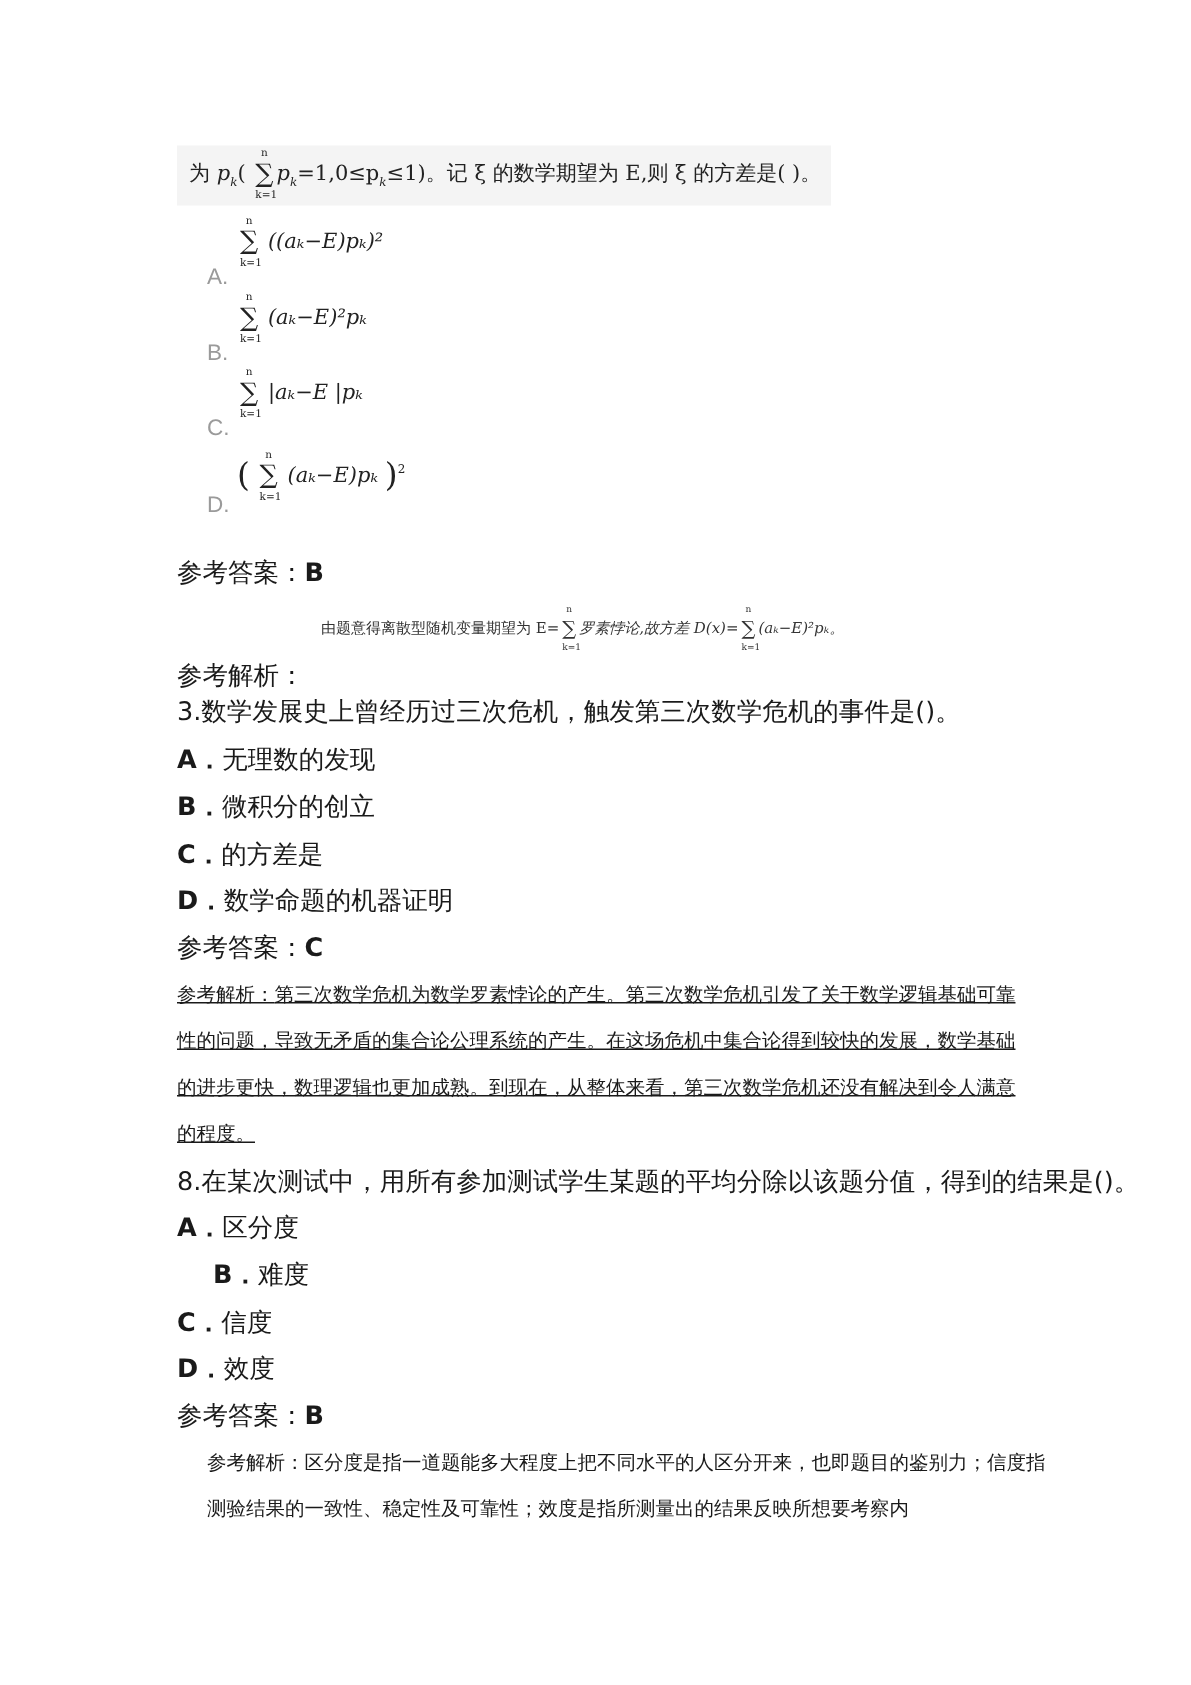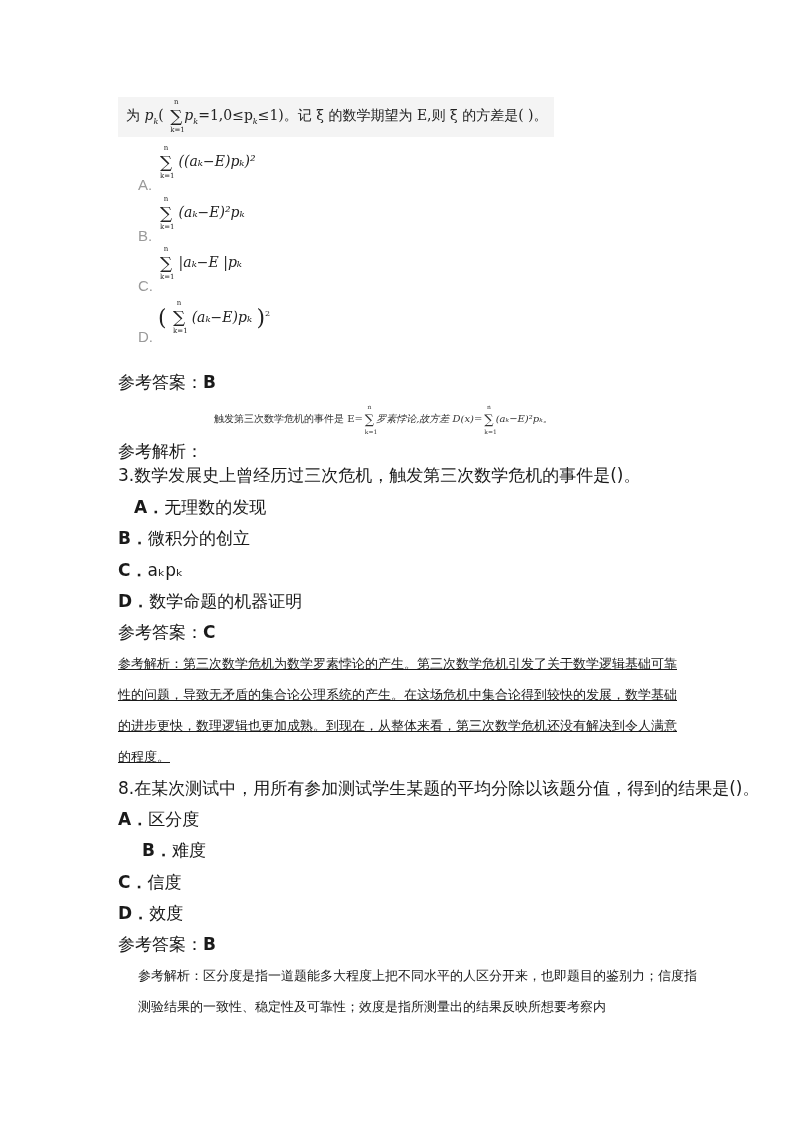--- a/index.html
+++ b/index.html
@@ -48,28 +48,28 @@
 <div class="abs opt" style="top:299px;">
   <span class="letter">D.</span>
   <span class="formula serif"><span class="paren-big">(</span> <span class="sum">∑<span class="top">n</span><span class="bot">k=1</span></span> <span class="i">(aₖ−E)pₖ</span> <span class="paren-big">)</span><sup>2</sup></span>
 </div>
 
 <div class="abs line" style="top:374px;">
   <span>参考答案：</span><span class="bold">B</span>
 </div>
 
 <div class="abs explain-img serif">
-  <span>触发第三次数学危机的事件是 E=</span><span class="sum">∑<span class="top">n</span><span class="bot">k=1</span></span><span class="i">罗素悖论,故方差 D(x)=</span><span class="sum">∑<span class="top">n</span><span class="bot">k=1</span></span><span class="i">(aₖ−E)²pₖ。</span>
+  <span>由题意得离散型随机变量期望为 E=</span><span class="sum">∑<span class="top">n</span><span class="bot">k=1</span></span><span class="i">罗素悖论,故方差 D(x)=</span><span class="sum">∑<span class="top">n</span><span class="bot">k=1</span></span><span class="i">(aₖ−E)²pₖ。</span>
 </div>
 <div class="abs line" style="top:443px;">参考解析：</div>
 
 <div class="abs line" style="top:467px;">3.数学发展史上曾经历过三次危机，触发第三次数学危机的事件是()。</div>
-<div class="abs line" style="top:499px;margin-left:16px;"><span class="bold">A．</span><span>无理数的发现</span></div>
+<div class="abs line" style="top:499px;"><span class="bold">A．</span><span>无理数的发现</span></div>
 <div class="abs line" style="top:530px;"><span class="bold">B．</span><span>微积分的创立</span></div>
-<div class="abs line" style="top:562px;"><span class="bold">C．</span><span>aₖpₖ</span></div>
+<div class="abs line" style="top:562px;"><span class="bold">C．</span><span>的方差是</span></div>
 <div class="abs line" style="top:593px;"><span class="bold">D．</span><span>数学命题的机器证明</span></div>
 <div class="abs line" style="top:624px;"><span>参考答案：</span><span class="bold">C</span></div>
 <div class="abs para" style="top:648px;text-decoration:underline;"><span>参考解析：</span><span>第三次数学危机为数学罗素悖论的产生。第三次数学危机引发了关于数学逻辑基础可靠性的问题，导致无矛盾的集合论公理系统的产生。在这场危机中集合论得到较快的发展，数学基础的进步更快，数理逻辑也更加成熟。到现在，从整体来看，第三次数学危机还没有解决到令人满意的程度。</span></div>
 
 <div class="abs line" style="top:780px;">8.在某次测试中，用所有参加测试学生某题的平均分除以该题分值，得到的结果是()。</div>
 <div class="abs line" style="top:811px;"><span class="bold">A．</span><span>区分度</span></div>
 <div class="abs line" style="top:842px;margin-left:24px;"><span class="bold">B．</span><span>难度</span></div>
 <div class="abs line" style="top:874px;"><span class="bold">C．</span><span>信度</span></div>
 <div class="abs line" style="top:905px;"><span class="bold">D．</span><span>效度</span></div>
 <div class="abs line" style="top:936px;"><span>参考答案：</span><span class="bold">B</span></div>

